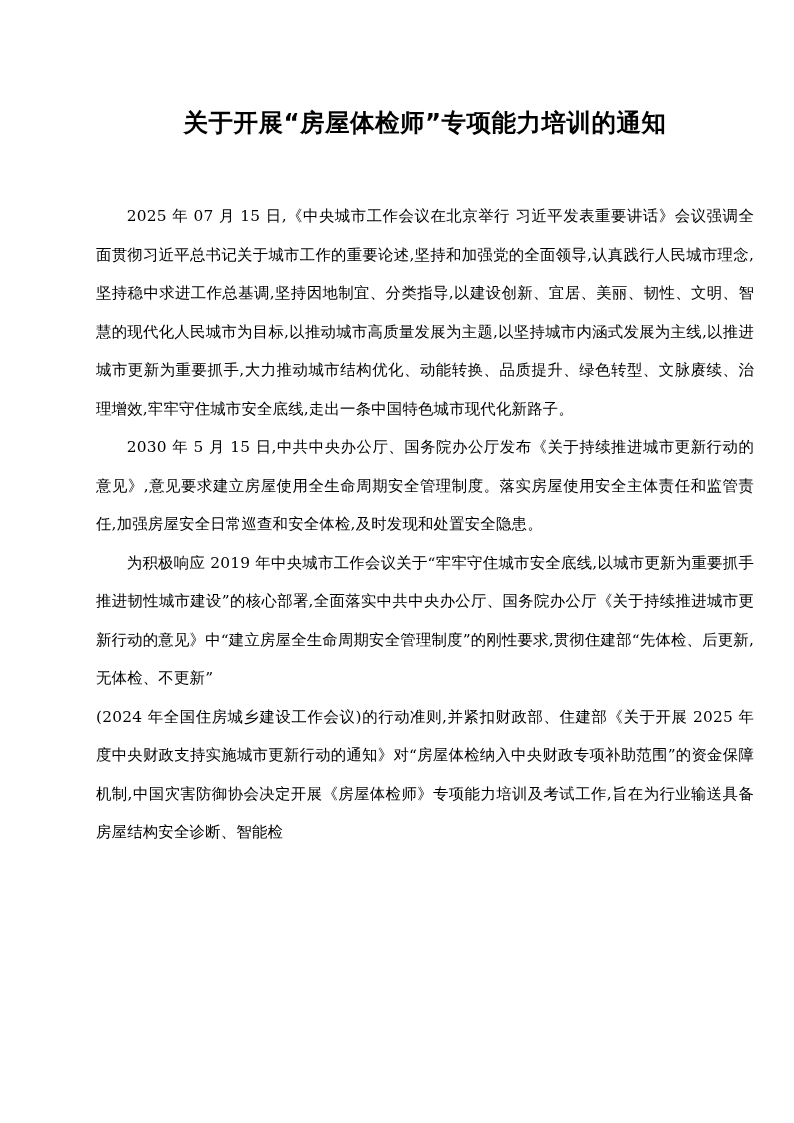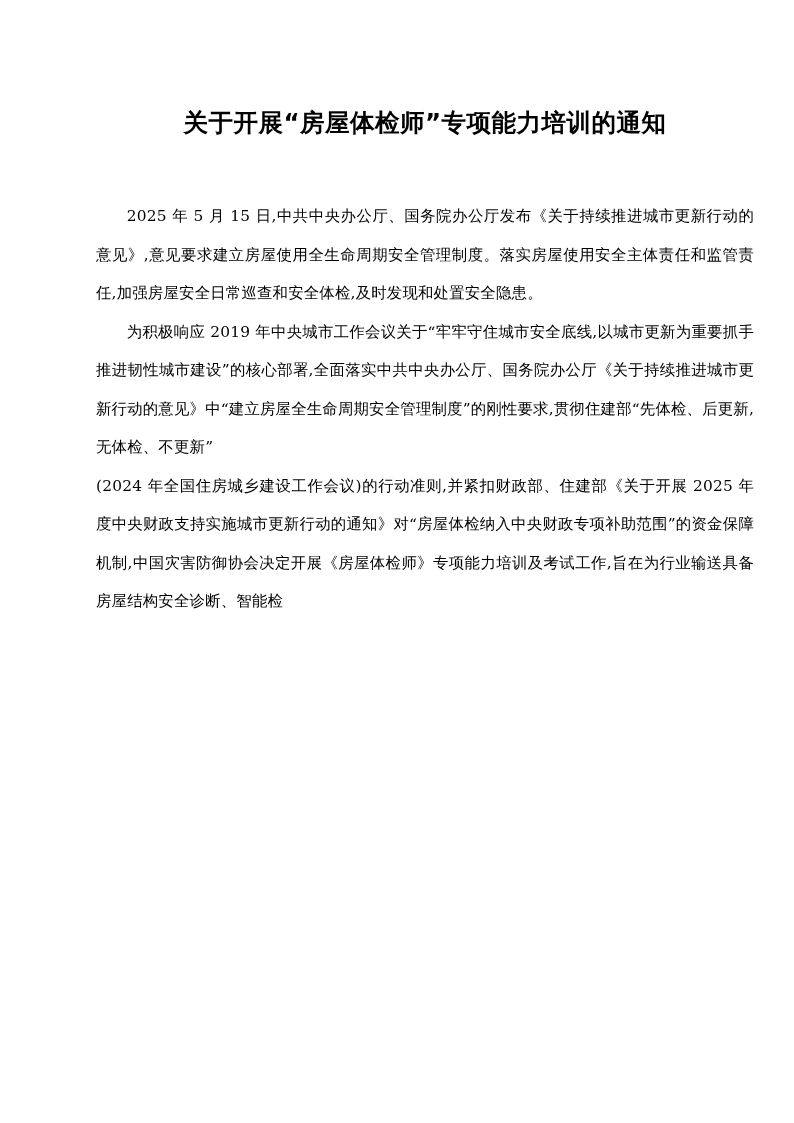--- a/index.html
+++ b/index.html
@@ -49,17 +49,18 @@
     text-indent: 0;
   }
 </style>
 </head>
 <body>
 
 <div class="page">
   <h1 class="doc-title">关于开展“房屋体检师”专项能力培训的通知</h1>
 
   <div class="body-copy">
-    <p class="para indent">2025 年 5 月 15 日,中共中央办公厅、国务院办公厅发布《关于持续推进城市更新行动的意见》,意见要求建立房屋使用全生命周期安全管理制度。落实房屋使用安全主体责任和监管责任,加强房屋安全日常巡查和安全体检,及时发现和处置安全隐患。</p>
+    <p class="para indent">2025 年 07 月 15 日,《中央城市工作会议在北京举行 习近平发表重要讲话》会议强调全面贯彻习近平总书记关于城市工作的重要论述,坚持和加强党的全面领导,认真践行人民城市理念,坚持稳中求进工作总基调,坚持因地制宜、分类指导,以建设创新、宜居、美丽、韧性、文明、智慧的现代化人民城市为目标,以推动城市高质量发展为主题,以坚持城市内涵式发展为主线,以推进城市更新为重要抓手,大力推动城市结构优化、动能转换、品质提升、绿色转型、文脉赓续、治理增效,牢牢守住城市安全底线,走出一条中国特色城市现代化新路子。</p>
+    <p class="para indent">2030 年 5 月 15 日,中共中央办公厅、国务院办公厅发布《关于持续推进城市更新行动的意见》,意见要求建立房屋使用全生命周期安全管理制度。落实房屋使用安全主体责任和监管责任,加强房屋安全日常巡查和安全体检,及时发现和处置安全隐患。</p>
     <p class="para indent">为积极响应 2019 年中央城市工作会议关于“牢牢守住城市安全底线,以城市更新为重要抓手推进韧性城市建设”的核心部署,全面落实中共中央办公厅、国务院办公厅《关于持续推进城市更新行动的意见》中“建立房屋全生命周期安全管理制度”的刚性要求,贯彻住建部“先体检、后更新,无体检、不更新”</p>
     <p class="para noindent">(2024 年全国住房城乡建设工作会议)的行动准则,并紧扣财政部、住建部《关于开展 2025 年度中央财政支持实施城市更新行动的通知》对“房屋体检纳入中央财政专项补助范围”的资金保障机制,中国灾害防御协会决定开展《房屋体检师》专项能力培训及考试工作,旨在为行业输送具备房屋结构安全诊断、智能检</p>
   </div>
 </div>
 
 </body></html>

